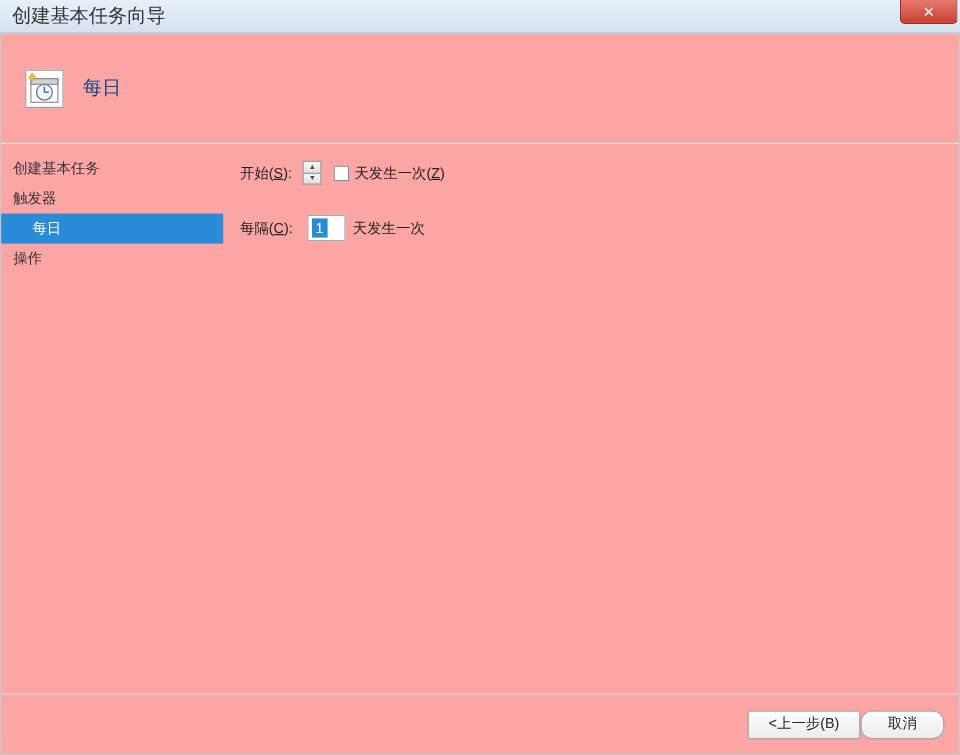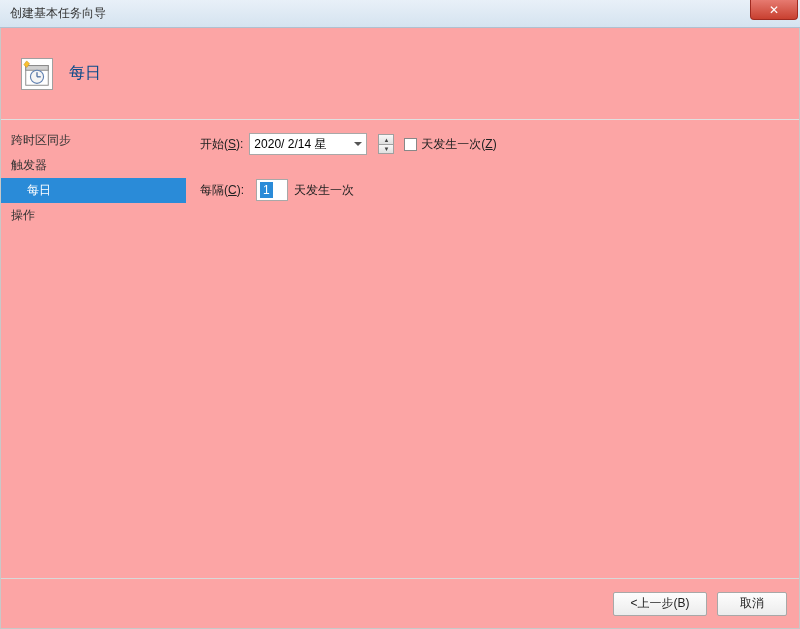--- a/index.html
+++ b/index.html
@@ -19,21 +19,21 @@
       height: 28px;
       background: linear-gradient(to bottom, #e8f0f8, #d5e3f0);
       display: flex;
       align-items: center;
       padding: 0 0 0 10px;
       border-bottom: 1px solid #b0c0d0;
       position: relative;
     }
     .titlebar-text {
       color: #333;
-      font-size: 12px;
+      font-size: 16px;
     }
     .close-btn {
       position: absolute;
       right: 2px;
       top: 0;
       width: 48px;
       height: 20px;
       background: linear-gradient(to bottom, #e67a70, #c84030);
       border: 1px solid #a02a20;
       border-top: none;
@@ -185,37 +185,37 @@
       color: #fff;
       padding: 1px 3px;
     }
     .footer {
       height: 50px;
       border-top: 1px solid #d8d8d8;
       display: flex;
       align-items: center;
       justify-content: flex-end;
       padding: 0 12px;
-      gap: 10px;
     }
     .btn {
       height: 24px;
       min-width: 94px;
       background: linear-gradient(to bottom, #fdfdfd, #ececec);
       border: 1px solid #a8a8a8;
       border-radius: 2px;
       display: flex;
       align-items: center;
       justify-content: center;
       padding: 0 10px;
       cursor: pointer;
       color: #222;
     }
     .btn.cancel {
       min-width: 70px;
+      border-radius: 10px;
     }
     .highlight-box {
       border: 3px solid #d42020;
       padding: 8px 6px;
     }
     .dropdown-arrow {
       width: 0;
       height: 0;
       border-left: 4px solid transparent;
       border-right: 4px solid transparent;
@@ -246,43 +246,39 @@
         <path d="M 2 6 L 5 2 L 8 5 L 5 9 Z" fill="#f8c030" stroke="#d09010" stroke-width="0.6"></path>
       </svg>
     </div>
     <div class="header-title">每日</div>
   </div>
 
   <div class="content-area">
 
     <div class="sidebar">
       <div class="sidebar-item">
-        <span>跨时区同步</span>
+        <span>创建基本任务</span>
       </div>
       <div class="sidebar-item">
         <span>触发器</span>
       </div>
       <div class="sidebar-item indent selected">
         <span>每日</span>
       </div>
       <div class="sidebar-item">
         <span>操作</span>
       </div>
     </div>
 
     <div class="main-panel">
 
       <div class="form-row">
         <span class="form-label">
           <span>开始(</span><u>S</u><span>):</span>
         </span>
-        <div class="date-input">
-          <span>2020/ 2/14 星</span>
-          <span class="dropdown-arrow"></span>
-        </div>
         <div class="spinner">
           <div class="spinner-btn">▲</div>
           <div class="spinner-btn">▼</div>
         </div>
         <span style="width:10px"></span>
         <span class="checkbox"></span>
         <span class="form-label">
           <span>天发生一次(</span><u>Z</u><span>)</span>
         </span>
       </div>

